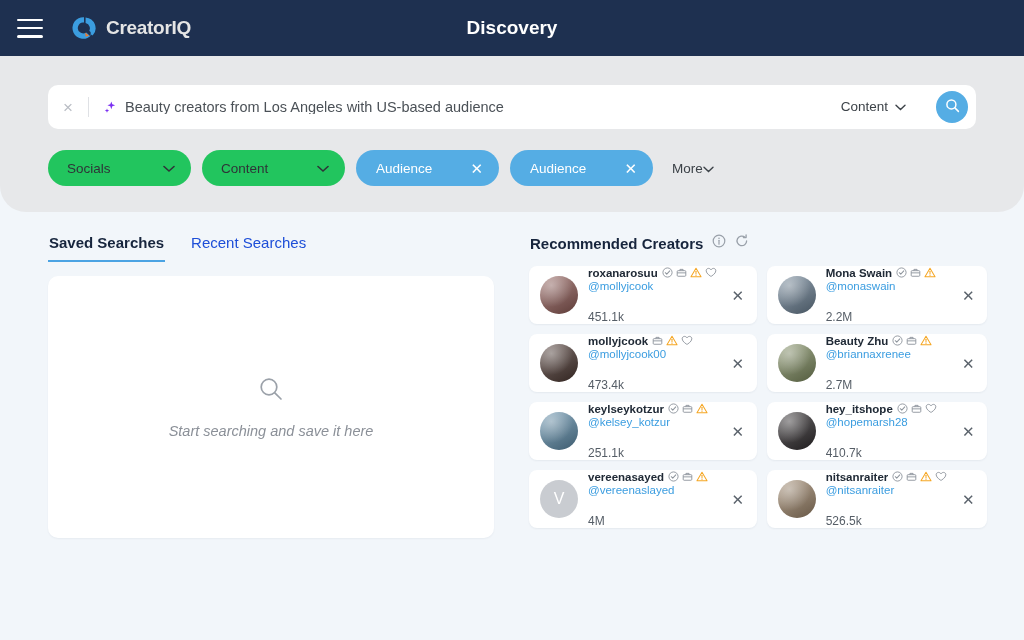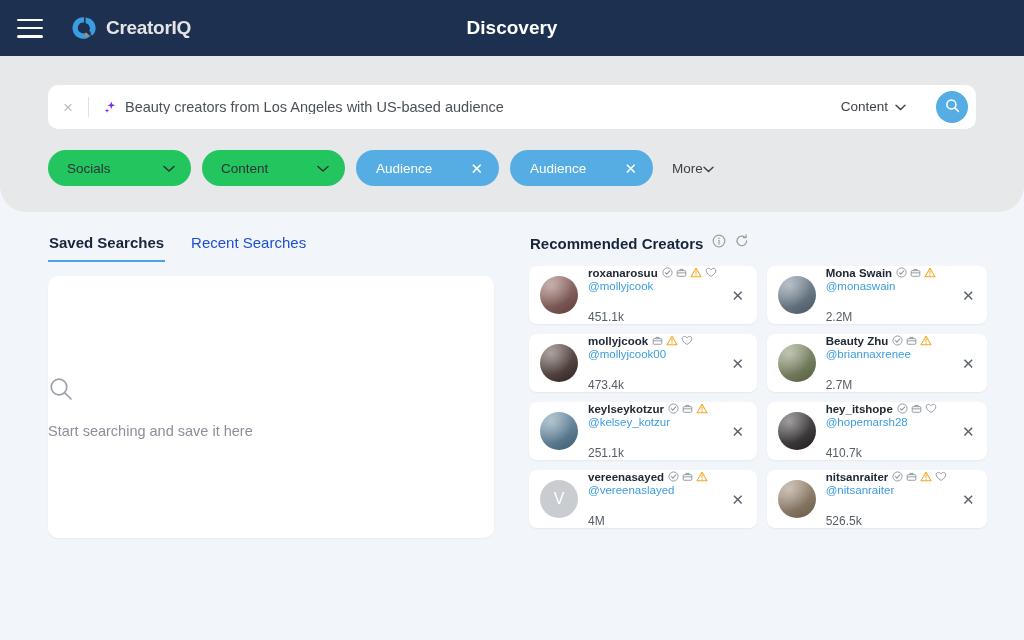--- a/index.html
+++ b/index.html
@@ -111,22 +111,23 @@
   .tab.active::after {
     content: ""; position: absolute; left: -1px; right: -1px; bottom: 0;
     height: 2.5px; background: #4ba3e3;
   }
 
   .saved-card {
     margin-top: 14px;
     height: 262px;
     background: #ffffff; border-radius: 10px;
     display: flex; flex-direction: column;
-    justify-content: center;
+    align-items: center; justify-content: center;
     box-shadow: 0 1px 2px rgba(20,40,70,0.05);
+    font-style: italic;
   }
   .empty-text { margin-top: 17px; font-size: 14.5px; color: #8b9098; }
 
   .rec-head {
     display: flex; align-items: center; gap: 9px;
     padding-bottom: 11px; padding-left: 1px;
   }
   .rec-title { font-size: 15px; font-weight: bold; color: #17253d; }
 
   .rec-grid {

